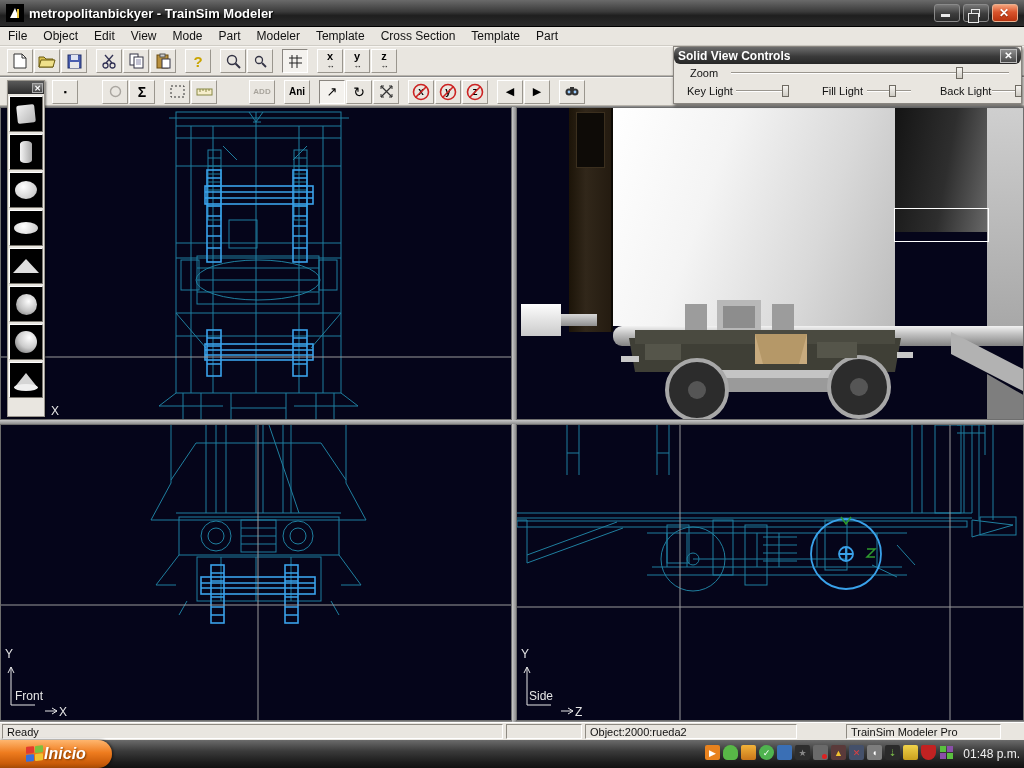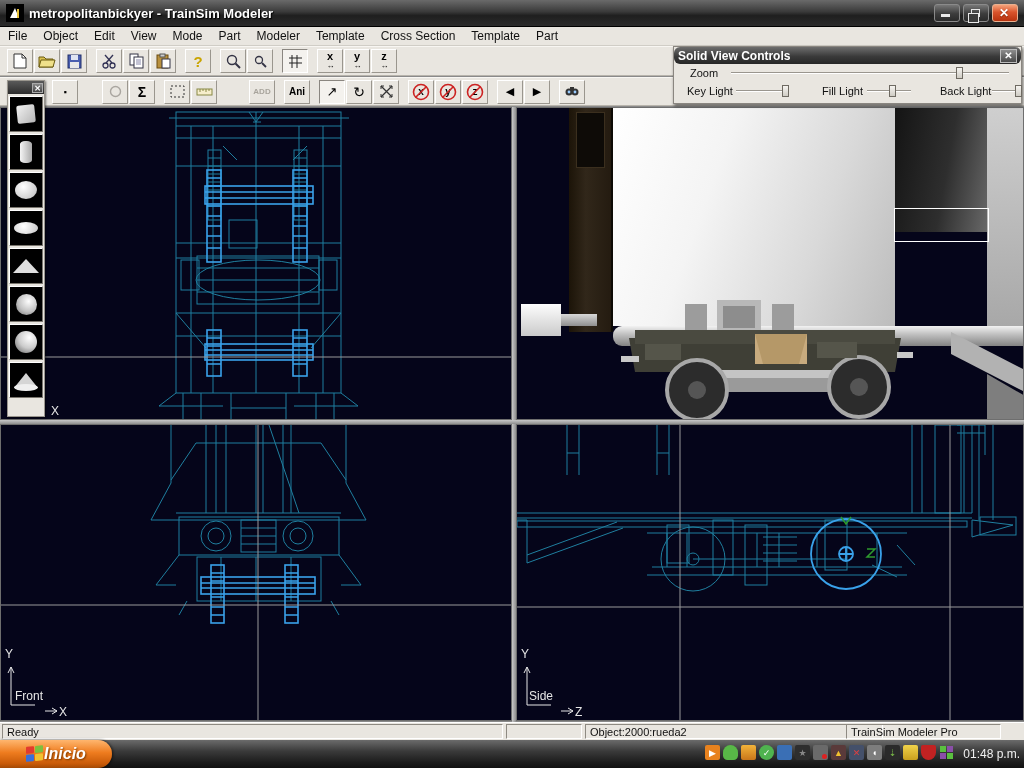--- a/index.html
+++ b/index.html
@@ -571,21 +571,21 @@
       <div class="slider" style="left:318px;top:20px;width:27px;">
         <div class="track"></div>
           <div class="thumb" style="left:85%;"></div>
       </div>
     </div>
   </div>
 
   <div class="statusbar">
     <div class="sb-panel" style="left:2px;width:501px;">Ready</div>
     <div class="sb-panel" style="left:506px;width:76px;"></div>
-    <div class="sb-panel" style="left:585px;width:298px;">Object:2000:rueda2</div>
+    <div class="sb-panel" style="left:585px;width:212px;">Object:2000:rueda2</div>
     <div class="sb-panel" style="left:846px;width:155px;">TrainSim Modeler Pro</div>
   </div>
 
   <div class="taskbar">
     <div class="startbtn">
       <span class="flag">
           <i class="f1"></i>
           <i class="f2"></i>
           <i class="f3"></i>
           <i class="f4"></i>

